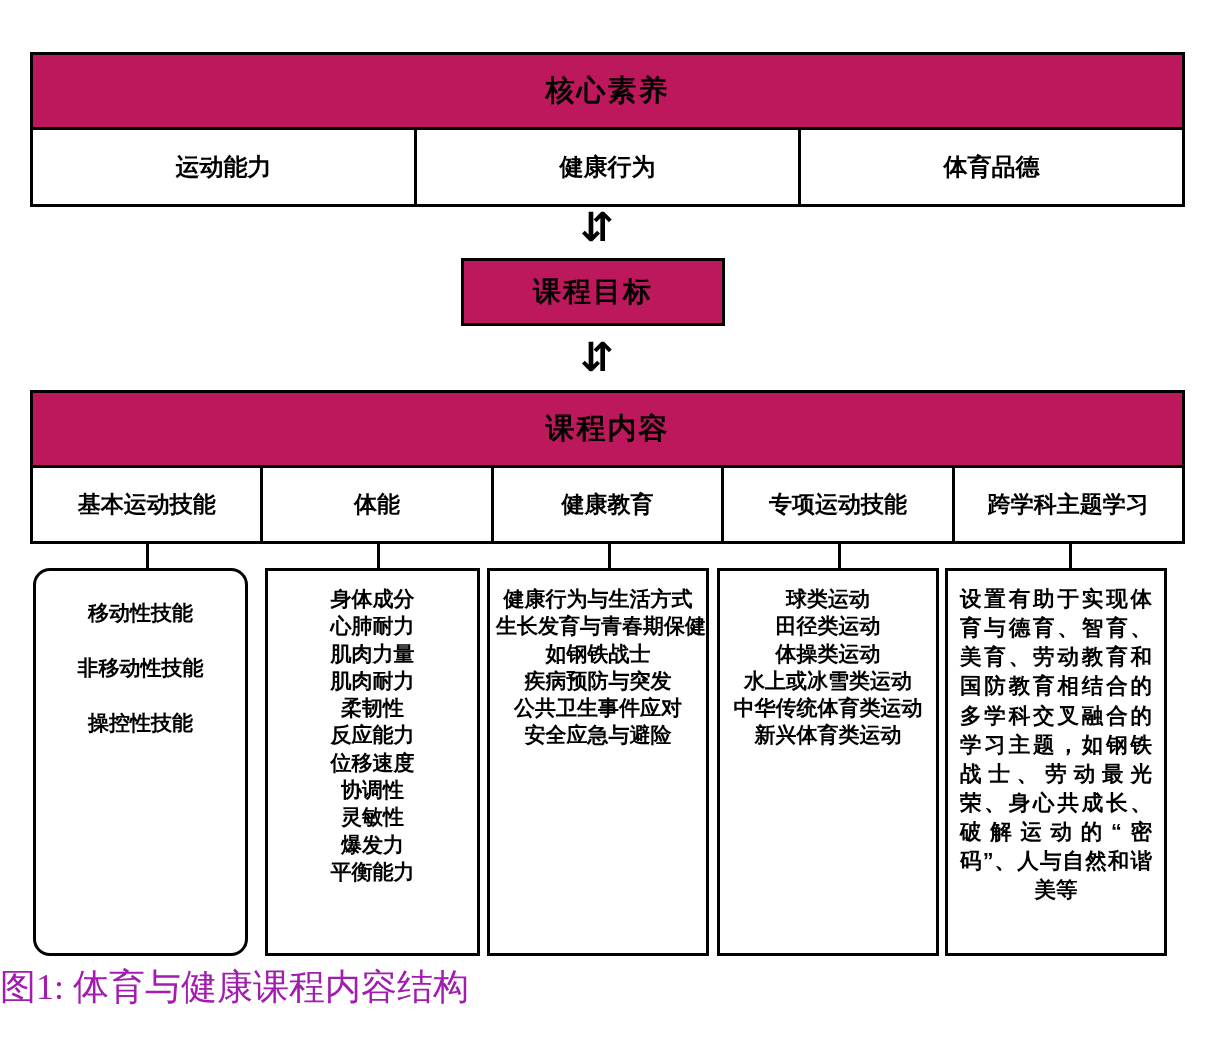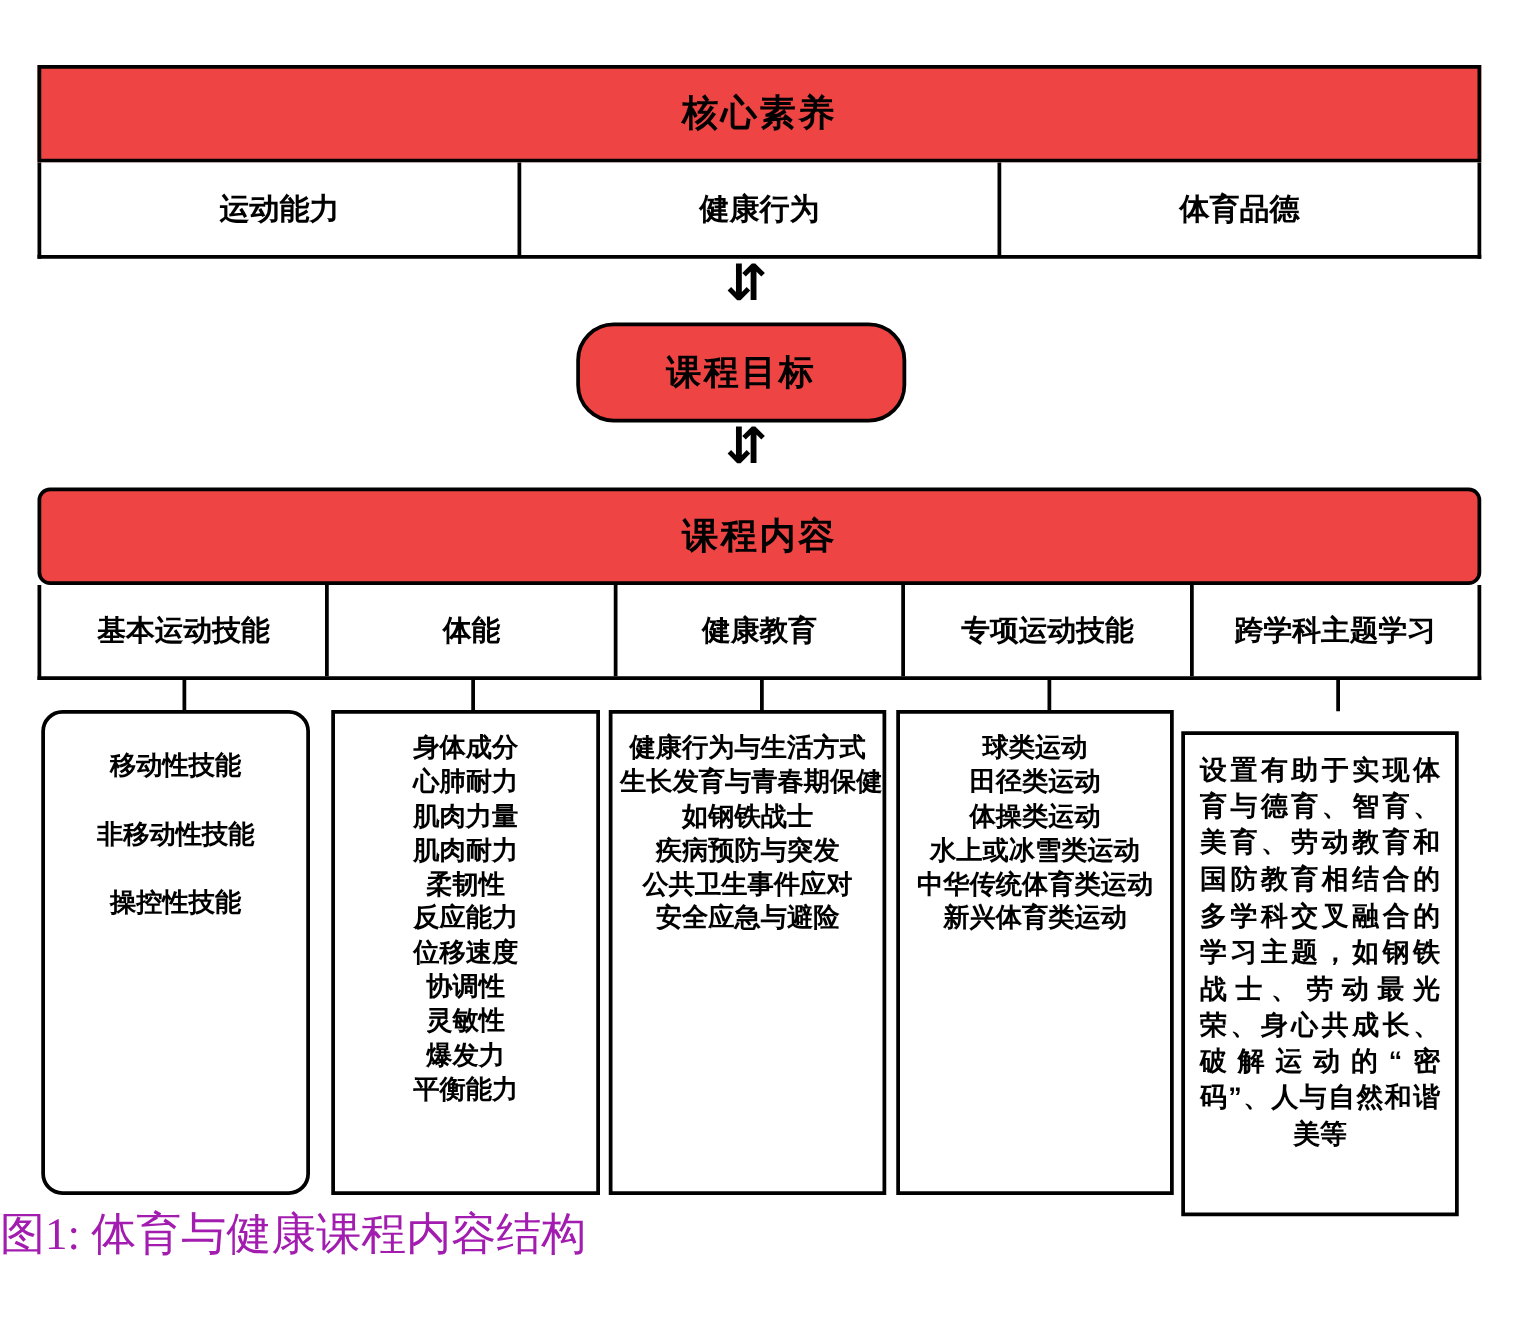--- a/index.html
+++ b/index.html
@@ -21,21 +21,21 @@
     left: 0; top: 0;
     width: 1214px;
     height: 1058px;
   }
 
   
   .bar {
     position: absolute;
     box-sizing: border-box;
     border: 3px solid #000;
-    background: #ef4444;
+    background: #be185d;
     display: flex;
     align-items: center;
     justify-content: center;
     font-weight: bold;
   }
   .cellrow {
     position: absolute;
     box-sizing: border-box;
     border: 3px solid #000;
     border-top: none;
@@ -76,33 +76,31 @@
     line-height: 1;
     color: #000;
     font-weight: bold;
   }
   #arrow-top    { left: 574px; top: 207px; }
   #arrow-bottom { left: 574px; top: 337px; }
 
   
   #objective-box {
     left: 461px; top: 258px;
-    width: 264px; height: 80px;
+    width: 264px; height: 68px;
     font-size: 28px;
     letter-spacing: 2px;
-    border-radius: 30px;
   }
 
   
   #content-bar {
     left: 30px; top: 390px;
     width: 1155px; height: 78px;
     font-size: 29px;
     letter-spacing: 2px;
-    border-radius: 10px;
   }
   #content-subrow {
     left: 30px; top: 468px;
     width: 1155px; height: 76px;
     font-size: 23px;
   }
 
   
   .connector {
     position: absolute;
@@ -216,19 +214,19 @@
 
   <div class="detail-box" style="left:717px; width:222px;">
     <div class="detail-item">球类运动</div>
     <div class="detail-item">田径类运动</div>
     <div class="detail-item">体操类运动</div>
     <div class="detail-item">水上或冰雪类运动</div>
     <div class="detail-item">中华传统体育类运动</div>
     <div class="detail-item">新兴体育类运动</div>
   </div>
 
-  <div class="detail-box" style="left:945px; width:222px; padding-left:12px; padding-right:12px;margin-top:17px;">
+  <div class="detail-box" style="left:945px; width:222px; padding-left:12px; padding-right:12px;">
     <div class="detail-paragraph">设置有助于实现体育与德育、智育、美育、劳动教育和国防教育相结合的多学科交叉融合的学习主题，如钢铁战士、劳动最光荣、身心共成长、破解运动的“密码”、人与自然和谐美等</div>
   </div>
 
   <div id="caption">图1: 体育与健康课程内容结构</div>
 
 </div>
 
 </body></html>

